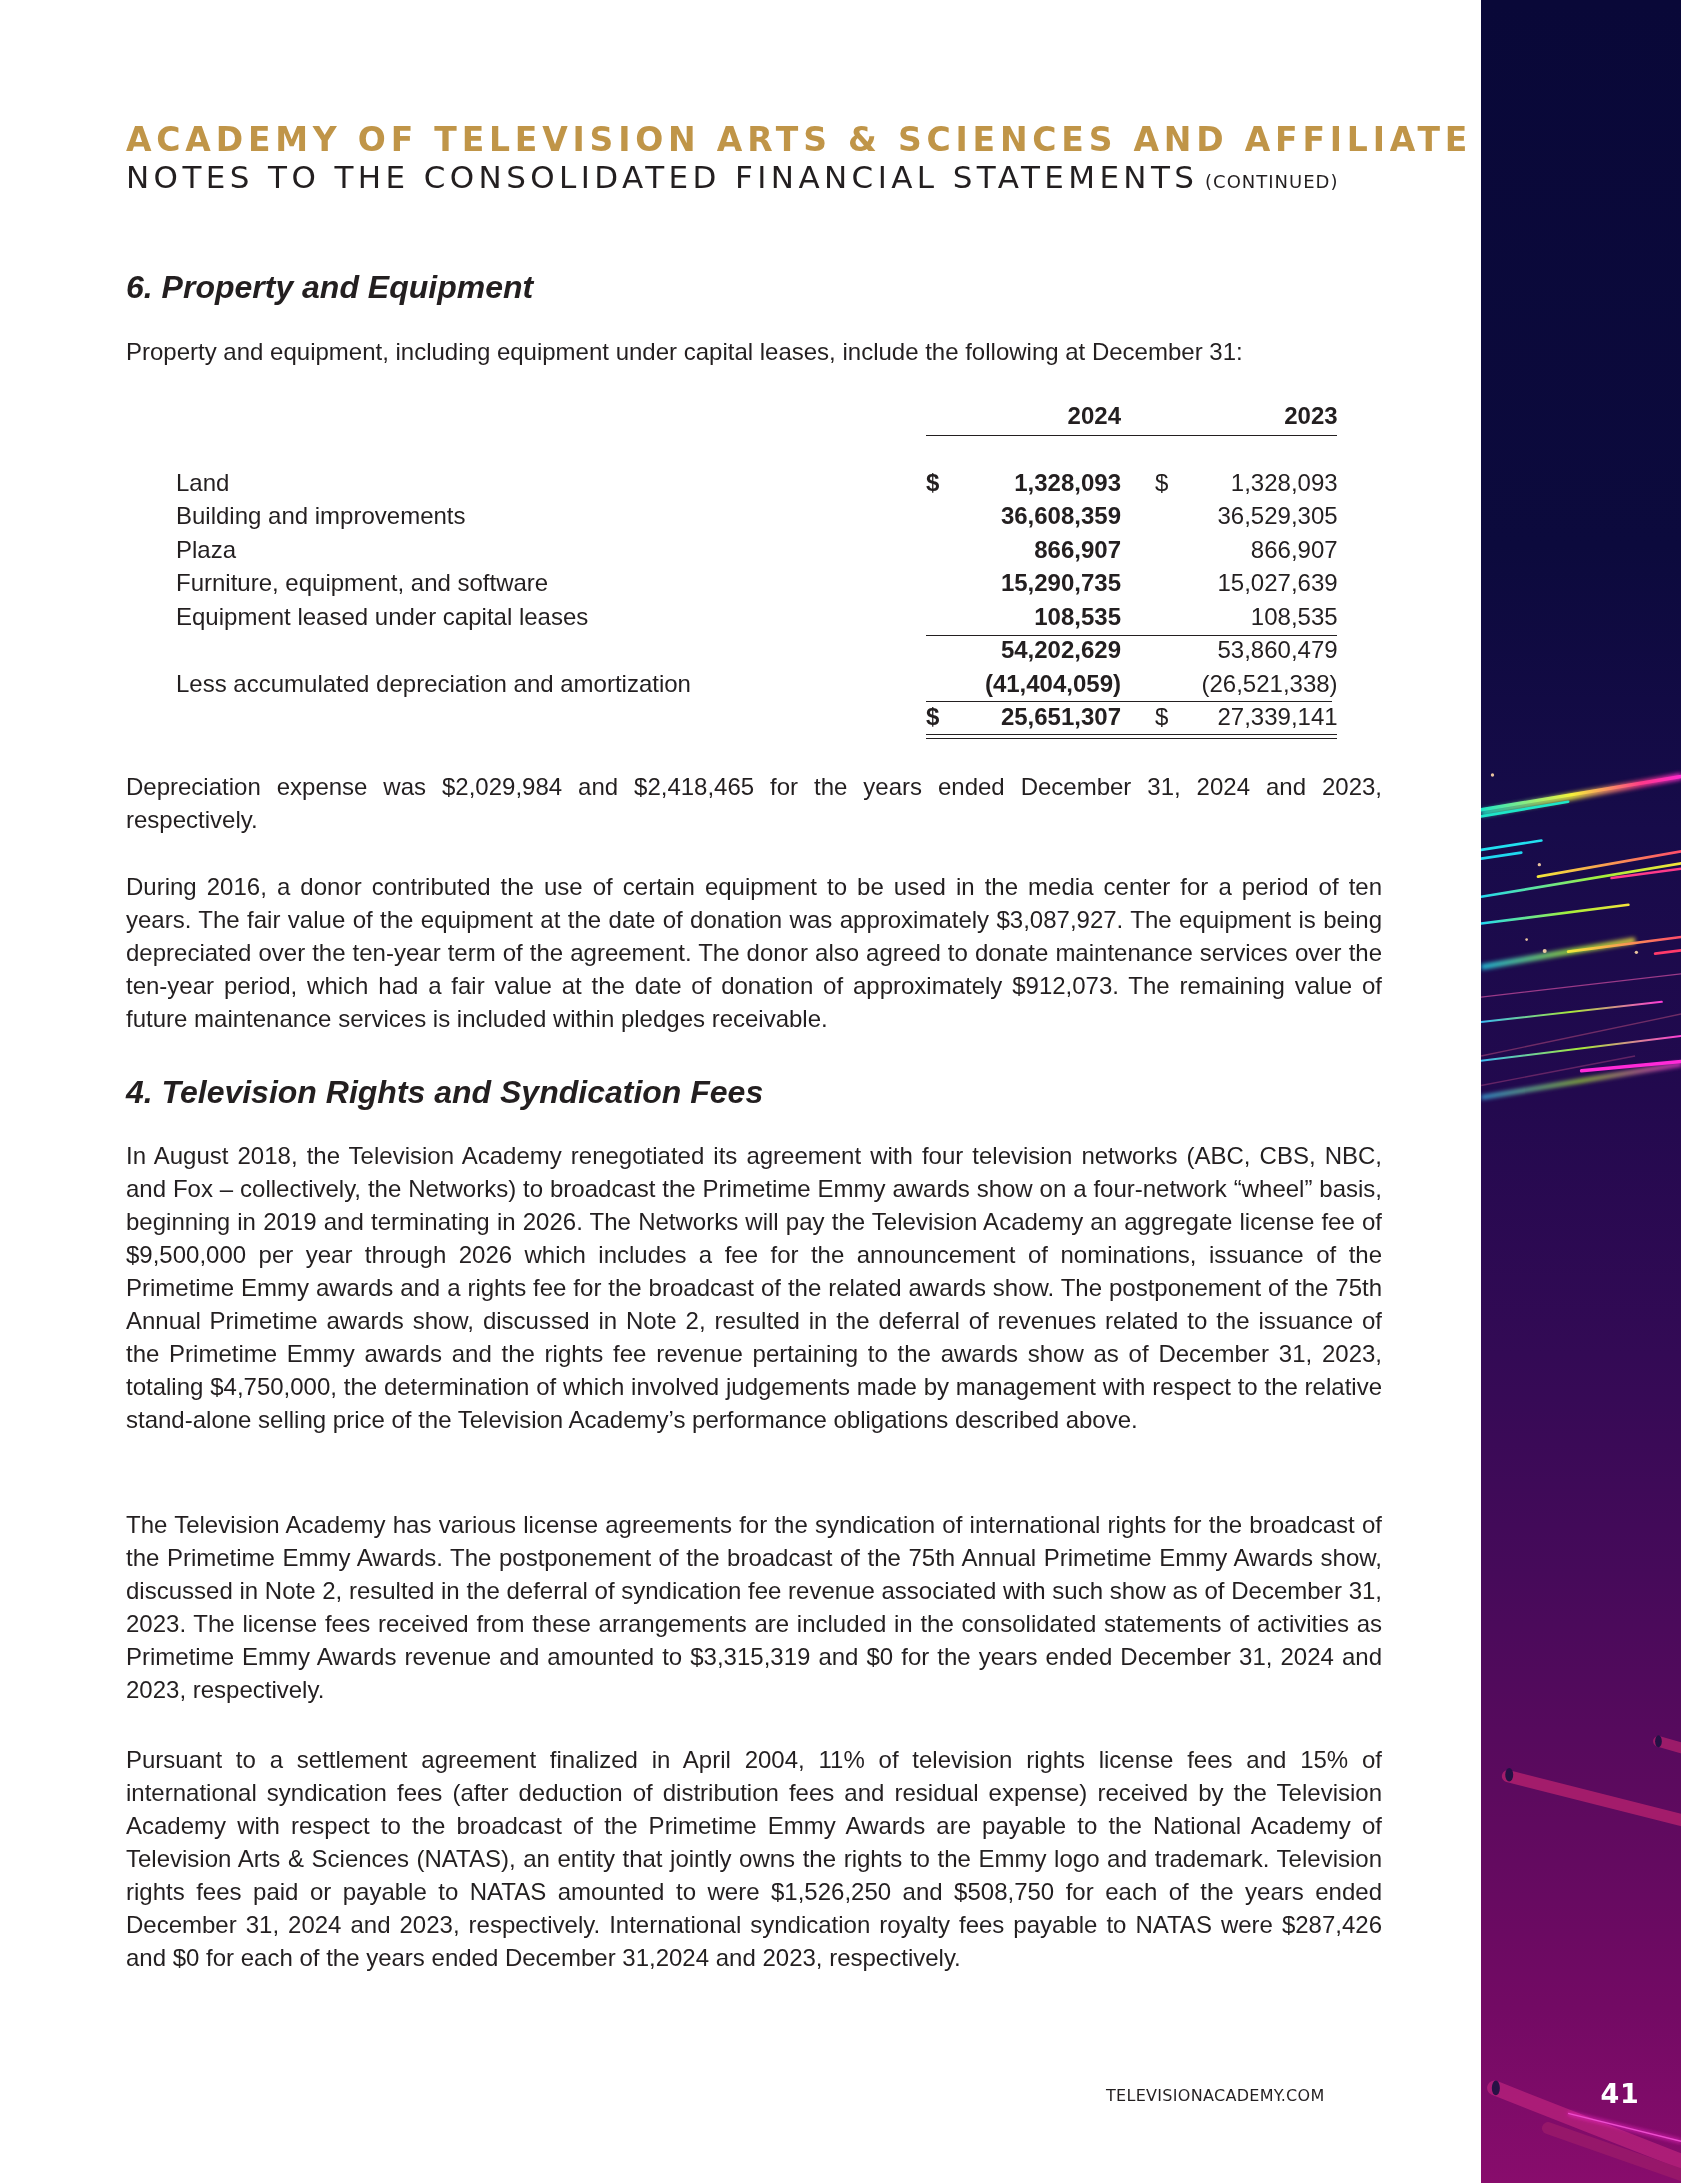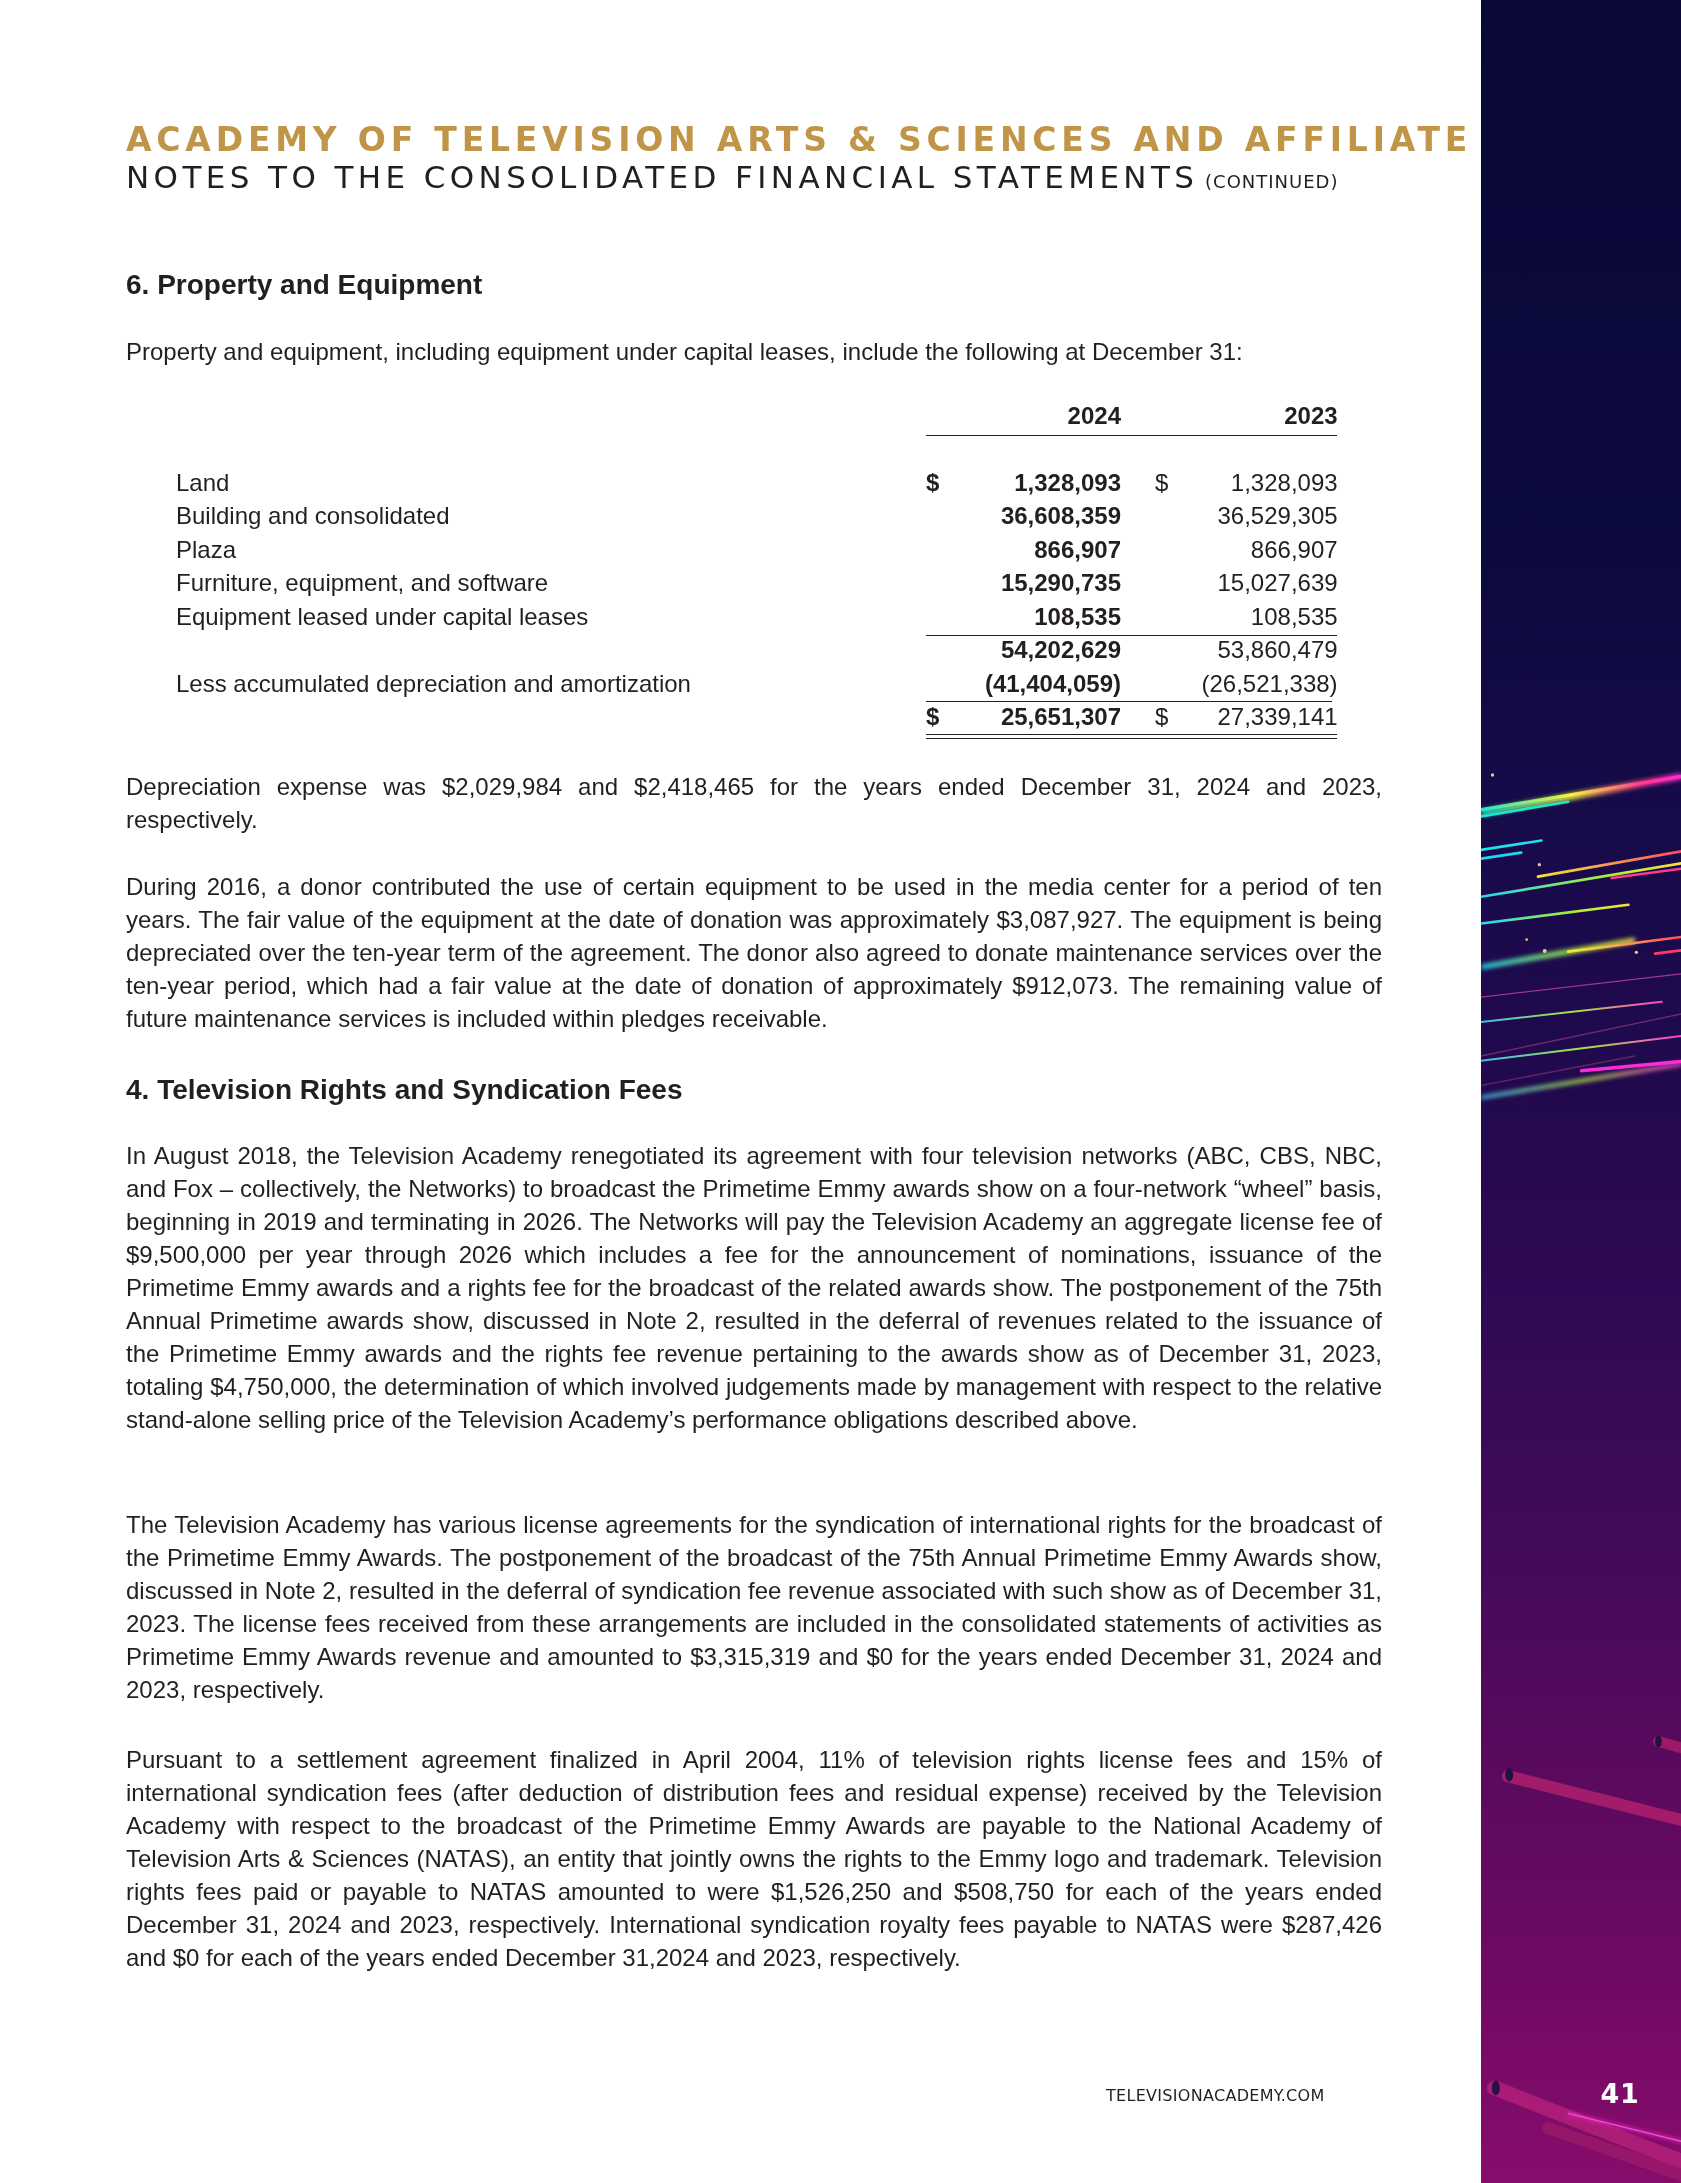--- a/index.html
+++ b/index.html
@@ -31,21 +31,21 @@
     letter-spacing: 4.8px; color: #c09548; white-space: nowrap;
   }
   .hdr-title {
     position: absolute; left: 126px; top: 159px;
     font-family: "DejaVu Sans", sans-serif; font-weight: normal; font-size: 31px;
     letter-spacing: 4.4px; color: #231f20; white-space: nowrap;
   }
   .hdr-title .cont { font-size: 18px; letter-spacing: 1px; margin-left: 6.7px; }
   .h-sec {
     position: absolute; left: 126px;
-    font-family: "Liberation Sans", sans-serif; font-weight: bold; font-size: 28px; color: #231f20;
+    font-family: "Liberation Sans", sans-serif; font-weight: bold; font-size: 32px; color: #231f20; font-style: italic;
   }
   .para {
     position: absolute; left: 126px; width: 1256px;
     font-family: "Liberation Sans", sans-serif; font-size: 24px; line-height: 33px;
     text-align: justify; color: #231f20;
   }
 
   
   .tbl { position: absolute; left: 126px; top: 399px; width: 1225px; }
   .trow { position: absolute; left: 0; width: 1225px; height: 33px; font-size: 24px; line-height: 33px; }
@@ -82,21 +82,21 @@
     <div class="rule" style="top:36px; left:800px; width:411px;"></div>
 
     <div class="trow" style="top:67px;">
       <span class="tlabel">Land</span>
       <span class="dol1">$</span>
       <span class="v24">1,328,093</span>
       <span class="dol2">$</span>
       <span class="v23">1,328,093</span>
     </div>
     <div class="trow" style="top:100px;">
-      <span class="tlabel">Building and consolidated</span>
+      <span class="tlabel">Building and improvements</span>
       <span class="v24">36,608,359</span>
       <span class="v23">36,529,305</span>
     </div>
     <div class="trow" style="top:134px;">
       <span class="tlabel">Plaza</span>
       <span class="v24">866,907</span>
       <span class="v23">866,907</span>
     </div>
     <div class="trow" style="top:167px;">
       <span class="tlabel">Furniture, equipment, and software</span>

